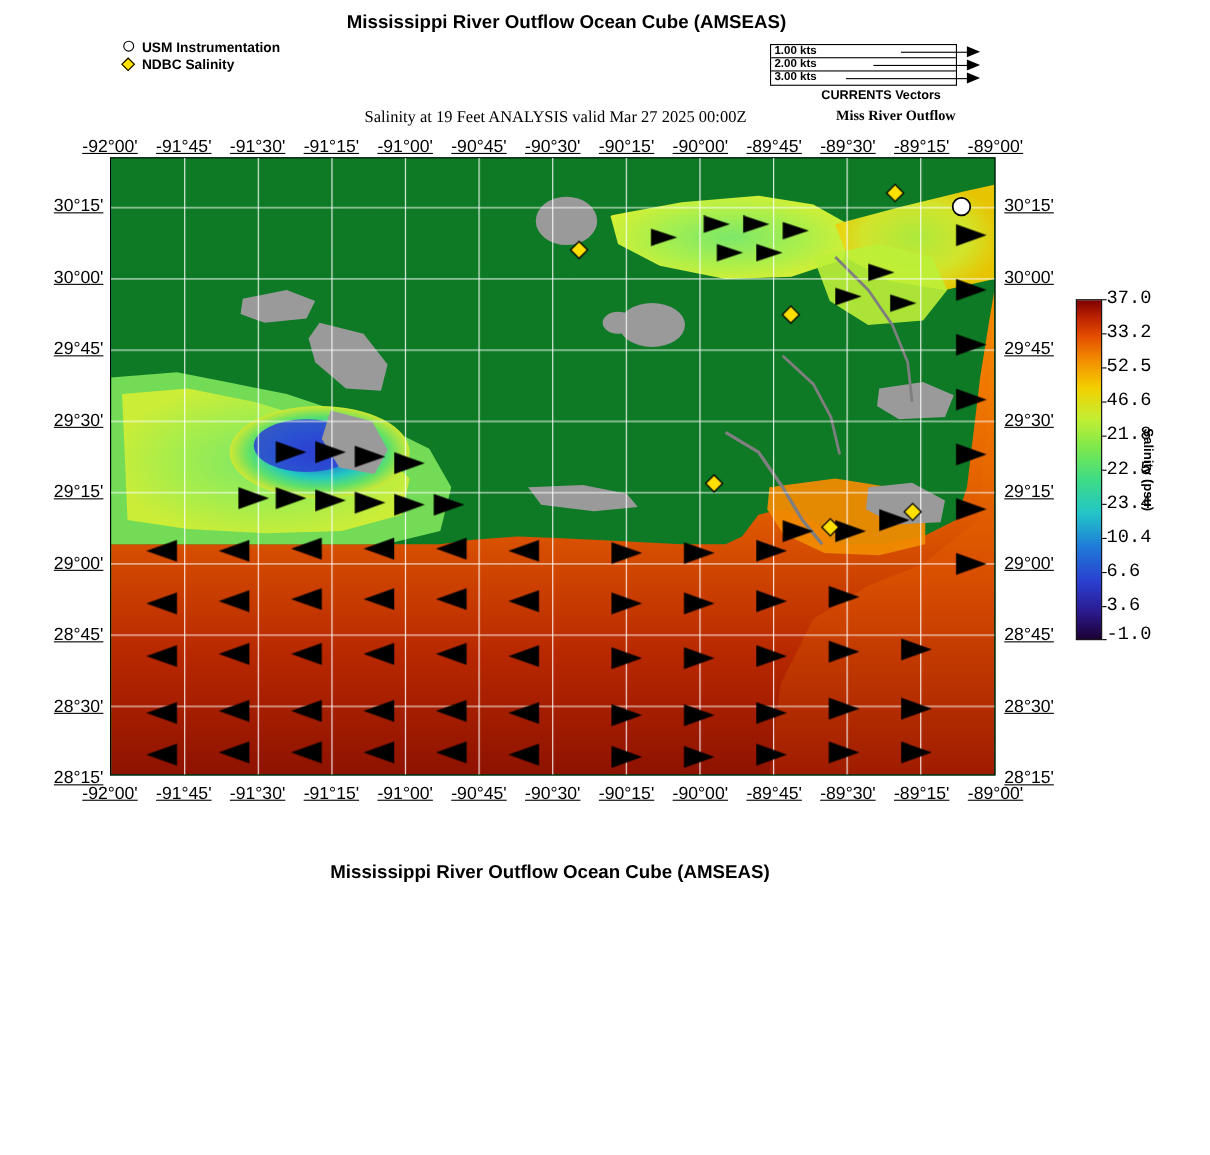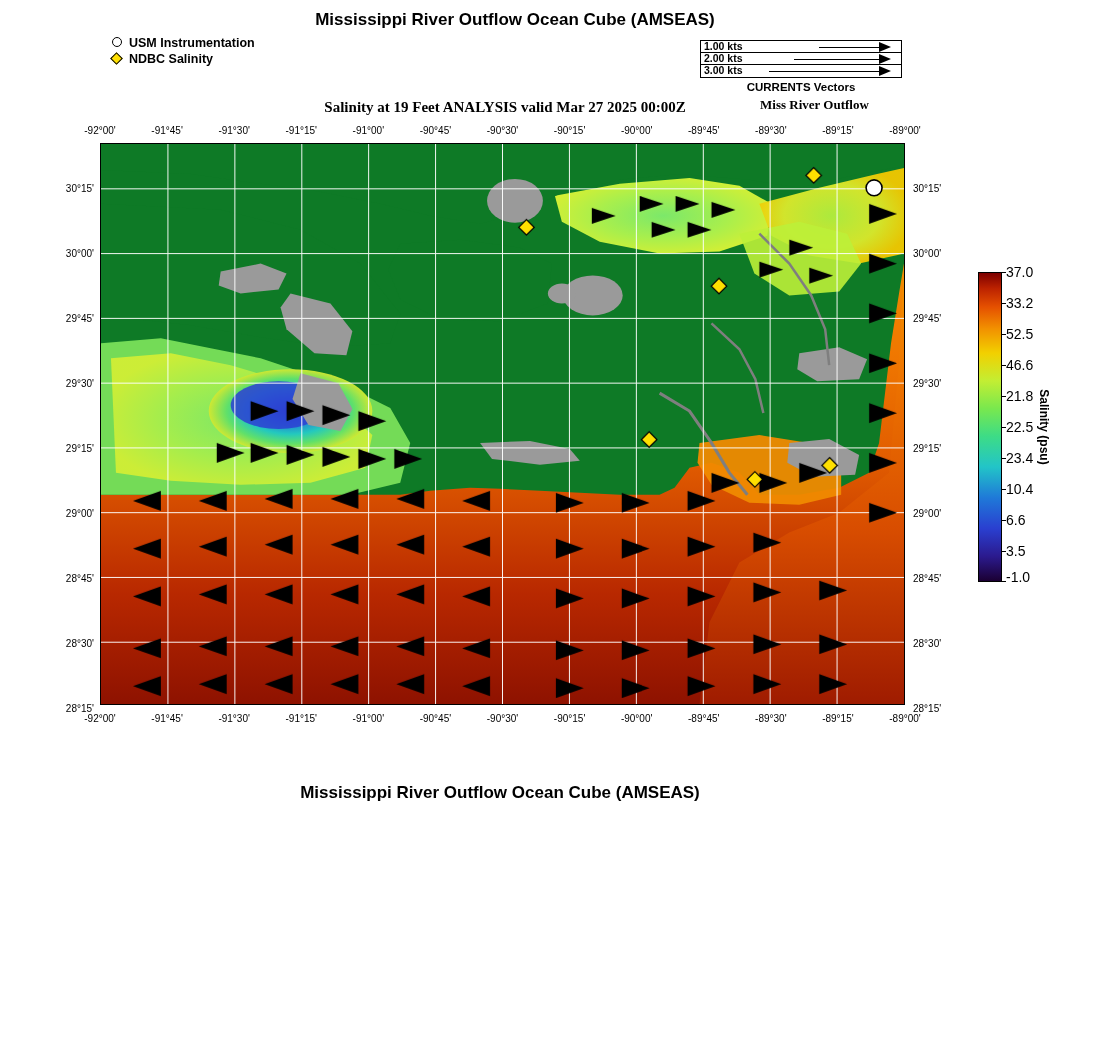--- a/index.html
+++ b/index.html
@@ -28,21 +28,21 @@
   #bottom-title {
     left: 0; top: 783px; width: 1000px;
     text-align: center;
     font-size: 17px;
     font-weight: bold;
   }
   #subtitle {
     left: 100px; top: 99px; width: 810px;
     text-align: center;
     font-size: 15px;
-    font-weight: bold;
+    font-weight: normal;
     font-family: "Liberation Serif", serif;
   }
   #region-label {
     left: 760px; top: 97px;
     font-size: 13px;
     font-weight: bold;
     font-family: "Liberation Serif", serif;
   }
 
   
@@ -77,21 +77,21 @@
     box-sizing: border-box;
   }
   .legend-text {
     font-size: 12.5px;
     font-weight: bold;
   }
 
   
   #vector-key {
     left: 700px; top: 40px;
-    width: 202px; height: 38px;
+    width: 170px; height: 38px;
     border: 1.2px solid #000;
     box-sizing: border-box;
     background: #ffffff;
   }
   .vk-row {
     position: relative;
     height: 12px;
     border-bottom: 1px solid #000;
     box-sizing: border-box;
   }
@@ -136,45 +136,47 @@
   }
   #plot-canvas {
     position: absolute;
     left: 0; top: 0;
     width: 100%; height: 100%;
   }
 
   
   .tick-lab {
     position: absolute;
-    font-size: 10px;
+    font-size: 16px;
     font-family: "Liberation Sans", sans-serif;
     color: #000;
     white-space: nowrap;
+    text-decoration: underline;
   }
   .tick-x-top { transform: translateX(-50%); }
   .tick-x-bot { transform: translateX(-50%); }
   .tick-y-left { transform: translateY(-50%); text-align: right; }
   .tick-y-right { transform: translateY(-50%); }
 
   
   #colorbar-wrap { left: 978px; top: 272px; }
   #colorbar {
     position: absolute;
     left: 0; top: 0;
     width: 24px; height: 310px;
     border: 1.2px solid #000;
     box-sizing: border-box;
   }
   .cb-tick {
     position: absolute;
     left: 28px;
-    font-size: 14px;
+    font-size: 17px;
     transform: translateY(-50%);
     white-space: nowrap;
+    font-family: Liberation Mono, monospace;
   }
   .cb-tickmark {
     position: absolute;
     left: 24px;
     width: 4px; height: 1px;
     background: #000;
   }
   #colorbar-title {
     position: absolute;
     left: 66px;
@@ -533,20 +535,20 @@
       <div class="cb-tick" style="top: 124px;">21.8</div>
       <div class="cb-tickmark" style="top: 155px;"></div>
       <div class="cb-tick" style="top: 155px;">22.5</div>
       <div class="cb-tickmark" style="top: 186px;"></div>
       <div class="cb-tick" style="top: 186px;">23.4</div>
       <div class="cb-tickmark" style="top: 217px;"></div>
       <div class="cb-tick" style="top: 217px; text-align: right;">10.4</div>
       <div class="cb-tickmark" style="top: 248px;"></div>
       <div class="cb-tick" style="top: 248px; text-align: center;">6.6</div>
       <div class="cb-tickmark" style="top: 279px;"></div>
-      <div class="cb-tick" style="top: 279px;">3.5</div>
+      <div class="cb-tick" style="top: 279px;">3.6</div>
       <div class="cb-tickmark" style="top: 309px;"></div>
       <div class="cb-tick" style="top: 305px; text-align: center;">-1.0</div>
     </div>
   <div id="colorbar-title">Salinity (psu)</div>
 </div>
 
 <div class="abs" id="bottom-title">Mississippi River Outflow Ocean Cube (AMSEAS)</div>
 
 </body></html>

